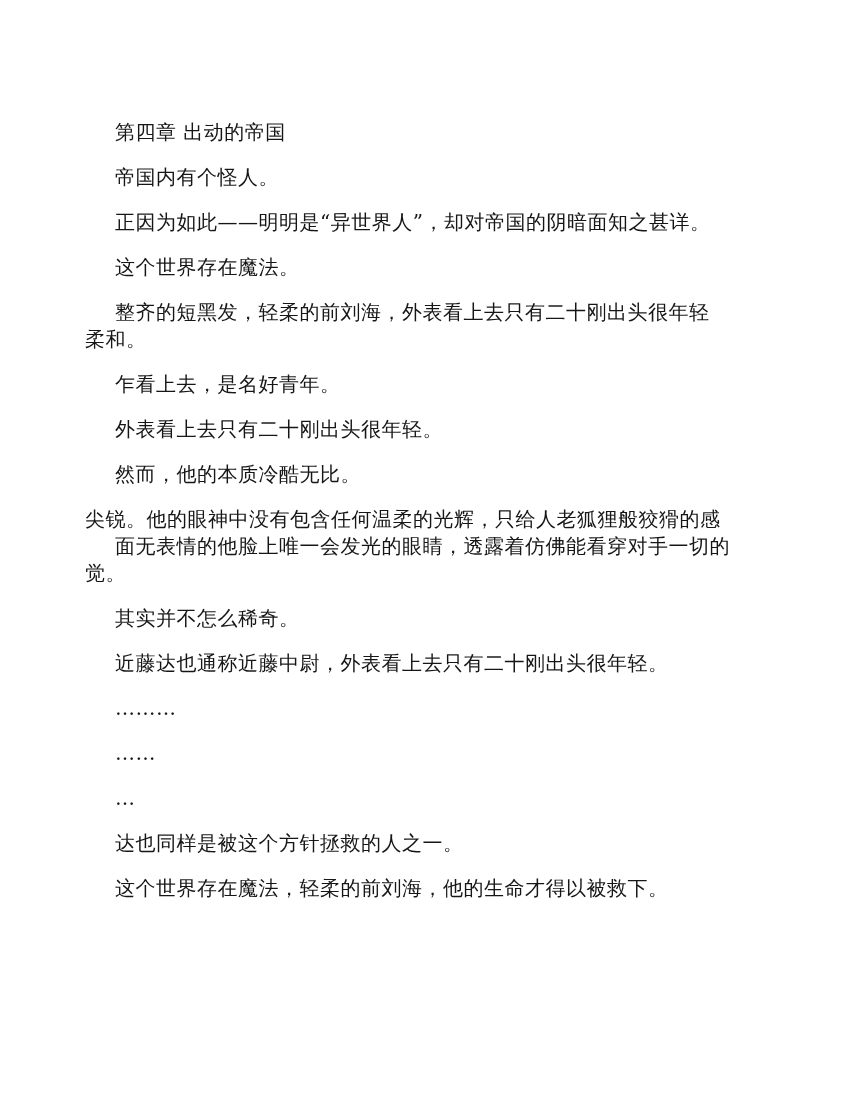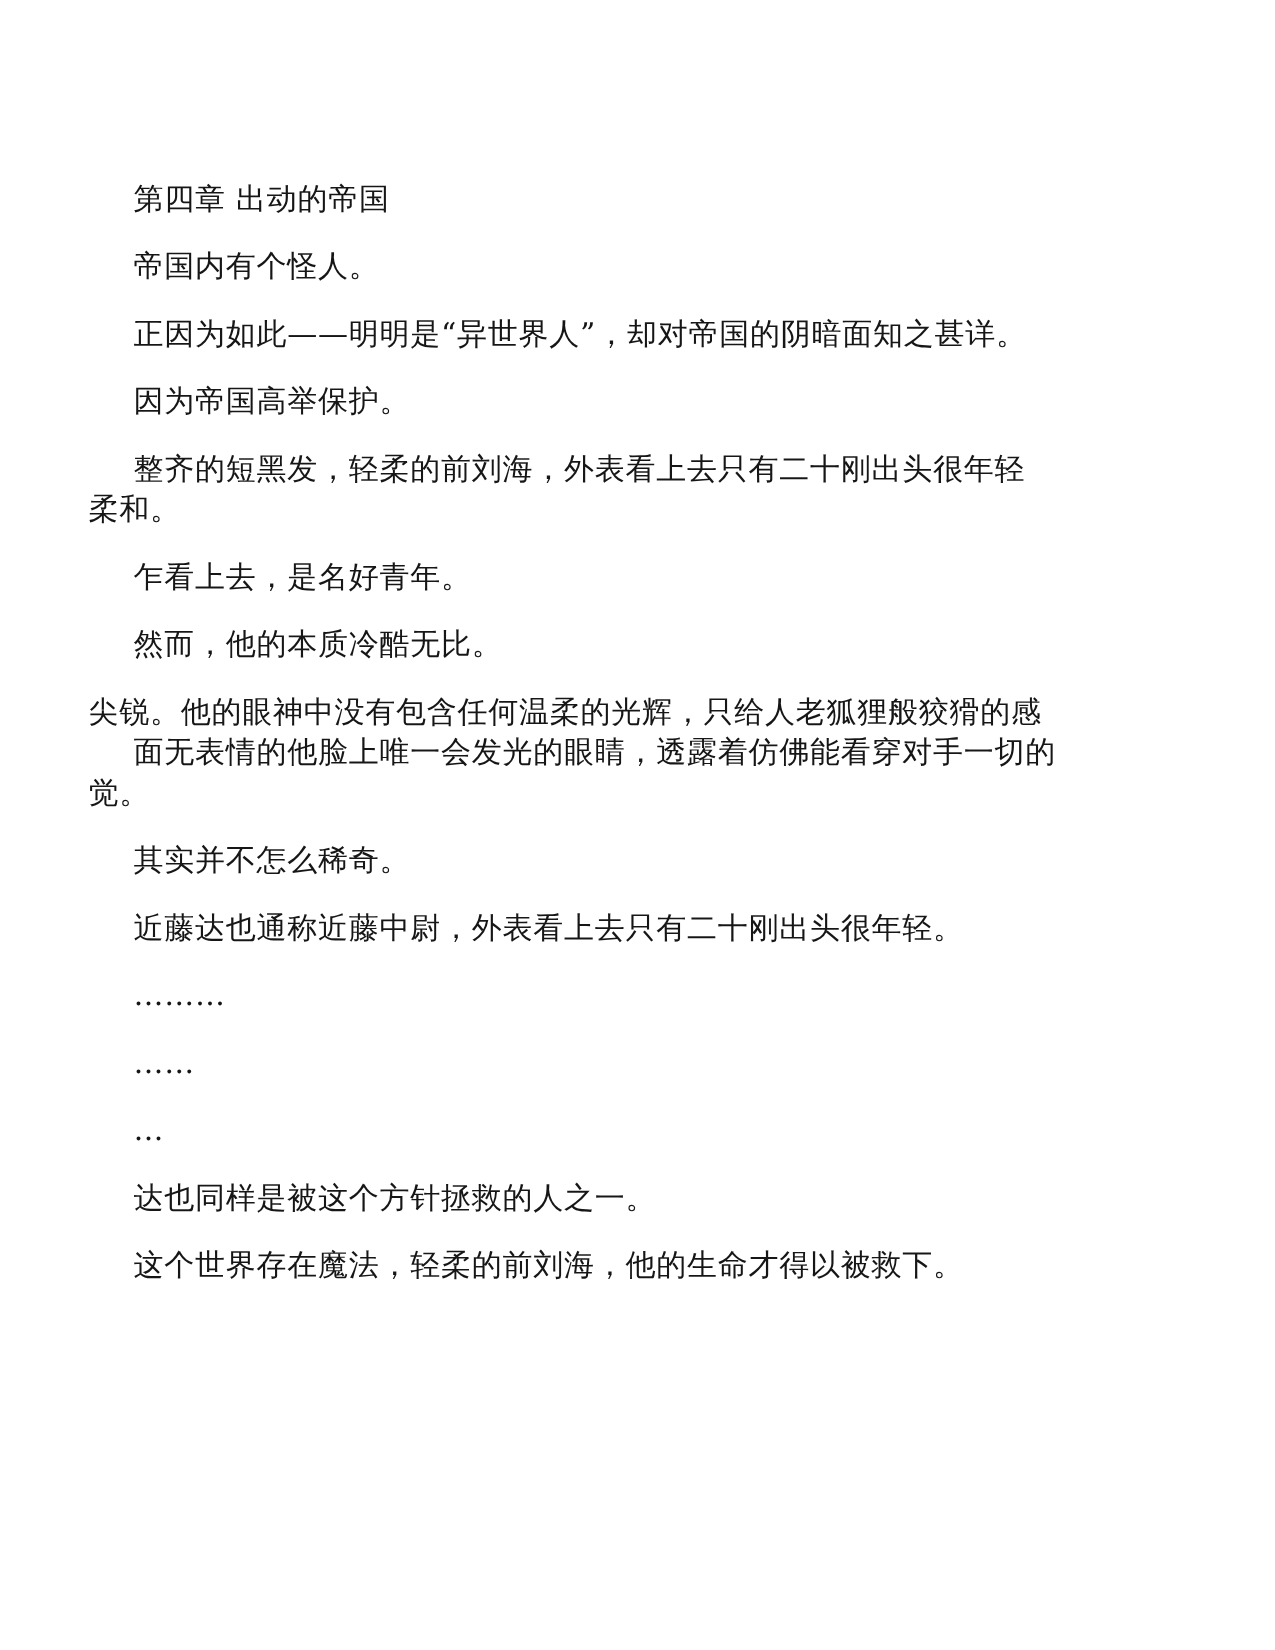--- a/index.html
+++ b/index.html
@@ -15,21 +15,21 @@
   .page {
     position: relative;
     width: 850px;
     height: 1100px;
     background: #ffffff;
     font-family: "DejaVu Serif", "Liberation Serif", serif;
     color: #161616;
   }
   .content {
     box-sizing: border-box;
-    padding: 119px 82px 0 59px;
+    padding: 119px 82px 0 85px;
   }
   .para {
     margin: 0 0 18px 0;
     font-size: 20px;
     line-height: 27px;
     letter-spacing: 0.5px;
     text-align: left;
   }
   .line {
     min-height: 27px;
@@ -51,32 +51,35 @@
 
     <div class="para">
       <div class="line indent">帝国内有个怪人。</div>
     </div>
 
     <div class="para">
       <div class="line indent">正因为如此——明明是“异世界人”，却对帝国的阴暗面知之甚详。</div>
     </div>
 
     <div class="para">
-      <div class="line indent">因为帝国高举保护。</div>
+      <div class="line indent">这个世界存在魔法。</div>
     </div>
 
     <div class="para">
       <div class="line indent">整齐的短黑发，轻柔的前刘海，外表看上去只有二十刚出头很年轻</div>
       <div class="line">柔和。</div>
     </div>
 
     <div class="para">
       <div class="line indent">乍看上去，是名好青年。</div>
     </div>
 
+    <div class="para">
+      <div class="line indent">外表看上去只有二十刚出头很年轻。</div>
+    </div>
 
     <div class="para">
       <div class="line indent">然而，他的本质冷酷无比。</div>
     </div>
 
     <div class="para">
       <div class="line">尖锐。他的眼神中没有包含任何温柔的光辉，只给人老狐狸般狡猾的感</div>
       <div class="line indent">面无表情的他脸上唯一会发光的眼睛，透露着仿佛能看穿对手一切的</div>
       <div class="line">觉。</div>
     </div>

